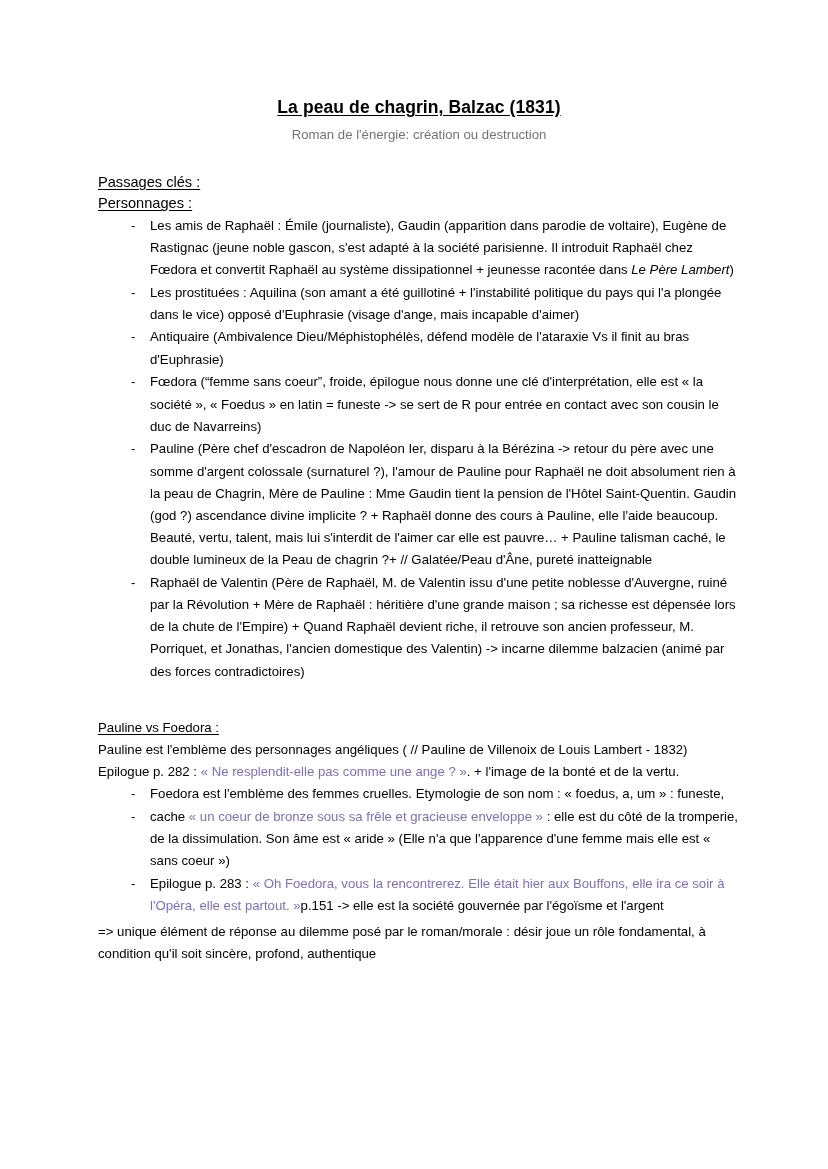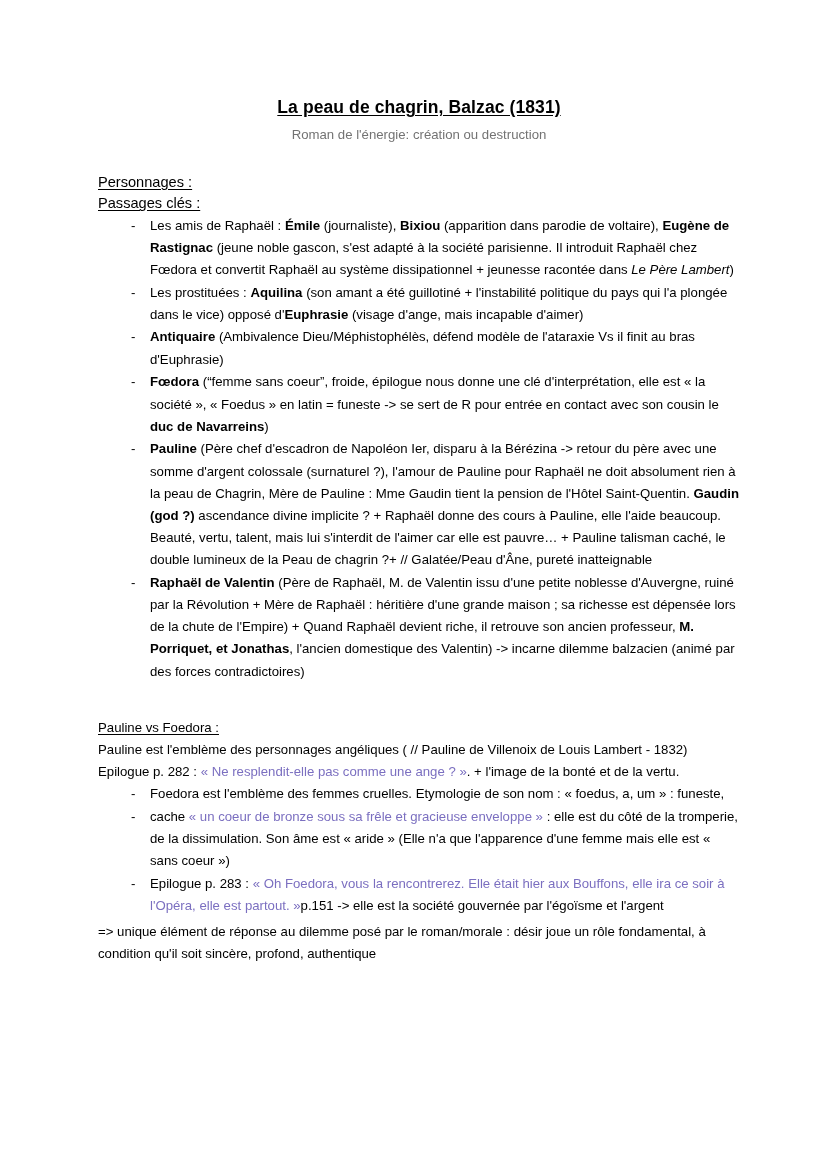--- a/index.html
+++ b/index.html
@@ -95,45 +95,45 @@
   .list-foedora {
     margin-top: 27px;
   }
   .conclusion {
     margin-top: 4px;
     font-size: 13.2px;
     line-height: 1.68;
   }
 
   
-  b, .b { font-weight: bold; }
+  b, .b { font-weight: normal; }
   i, .i { font-style: italic; }
   .quote { color: #7b6fc0; }
   .red { color: #737373; }
 </style>
 </head>
 <body>
 
 <div class="page">
 
   <div class="title-block">
     <div class="doc-title">La peau de chagrin, Balzac (1831)</div>
     <div class="doc-subtitle red">Roman de l'énergie: création ou destruction</div>
   </div>
 
   <div class="heading-group">
+    <div class="section-head">Passages clés :</div>
     <div class="section-head">Personnages :</div>
-    <div class="section-head">Passages clés :</div>
   </div>
 
   <ul class="bullets list-personnages">
 
     <li>
       <span class="dash">-</span>
-      <span>Les amis de Raphaël : </span><b>Émile</b><span> (journaliste), </span><b>Bixiou</b><span> (apparition dans parodie de voltaire), </span><b>Eugène de Rastignac</b><span> (jeune noble gascon, s'est adapté à la société parisienne. Il introduit Raphaël chez Fœdora et convertit Raphaël au système dissipationnel + jeunesse racontée dans </span><i>Le Père Lambert</i><span>)</span>
+      <span>Les amis de Raphaël : </span><b>Émile</b><span> (journaliste), </span><b>Gaudin</b><span> (apparition dans parodie de voltaire), </span><b>Eugène de Rastignac</b><span> (jeune noble gascon, s'est adapté à la société parisienne. Il introduit Raphaël chez Fœdora et convertit Raphaël au système dissipationnel + jeunesse racontée dans </span><i>Le Père Lambert</i><span>)</span>
     </li>
 
     <li>
       <span class="dash">-</span>
       <span>Les prostituées : </span><b>Aquilina</b><span> (son amant a été guillotiné + l'instabilité politique du pays qui l'a plongée dans le vice) opposé d'</span><b>Euphrasie</b><span> (visage d'ange, mais incapable d'aimer)</span>
     </li>
 
     <li>
       <span class="dash">-</span>
       <b>Antiquaire</b><span> (Ambivalence Dieu/Méphistophélès, défend modèle de l'ataraxie Vs il finit au bras d'Euphrasie)</span>

